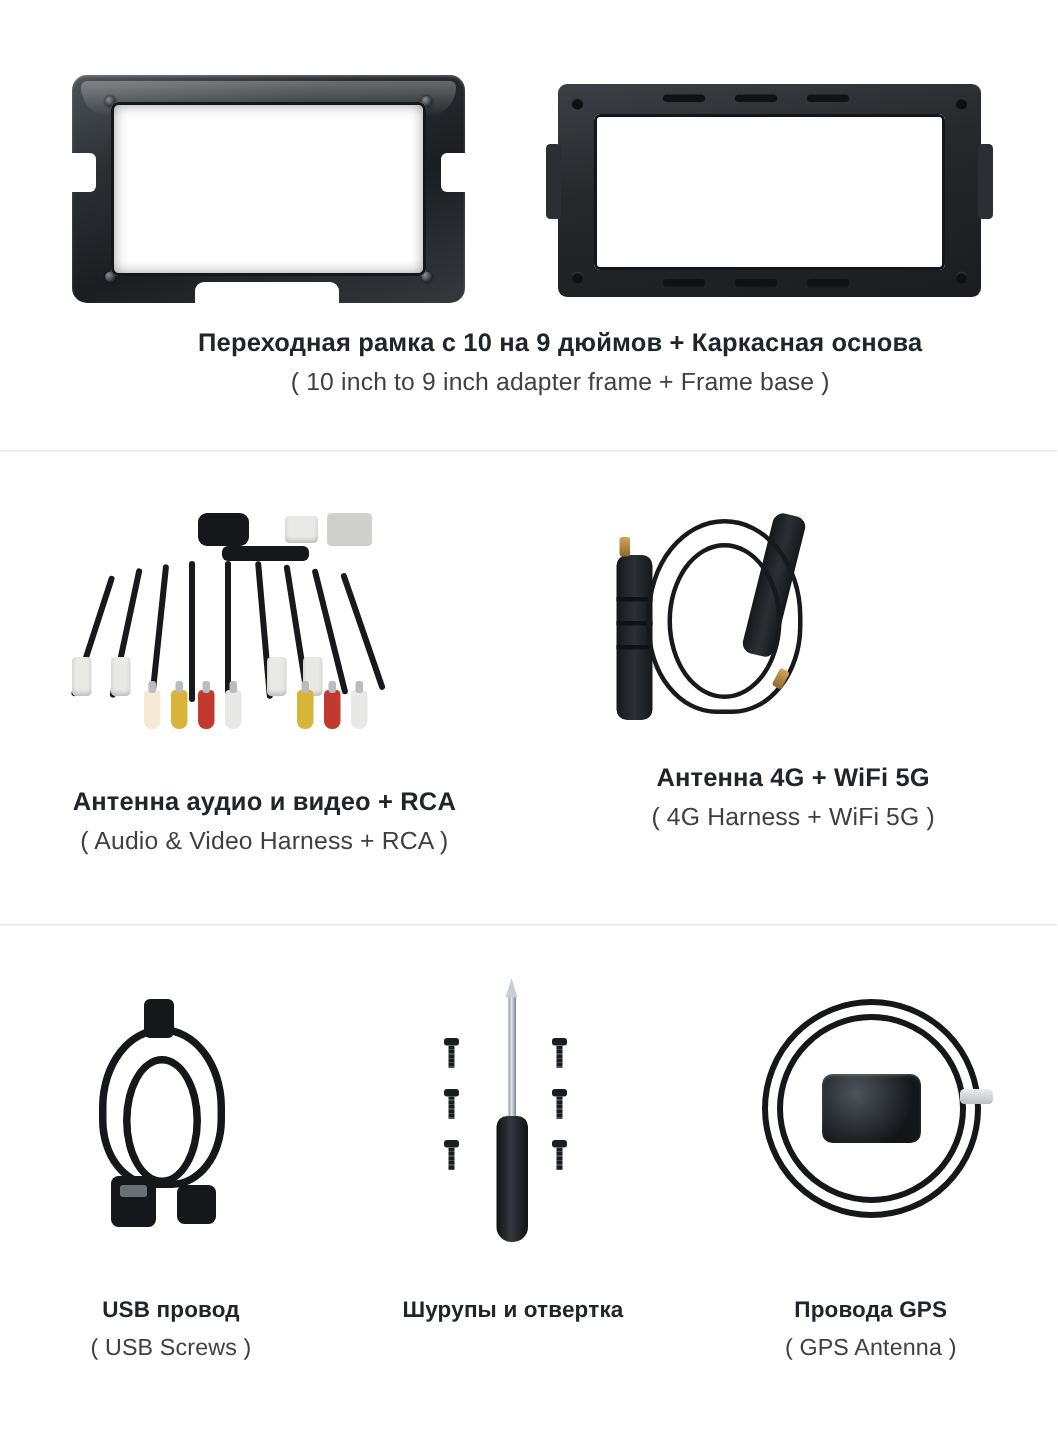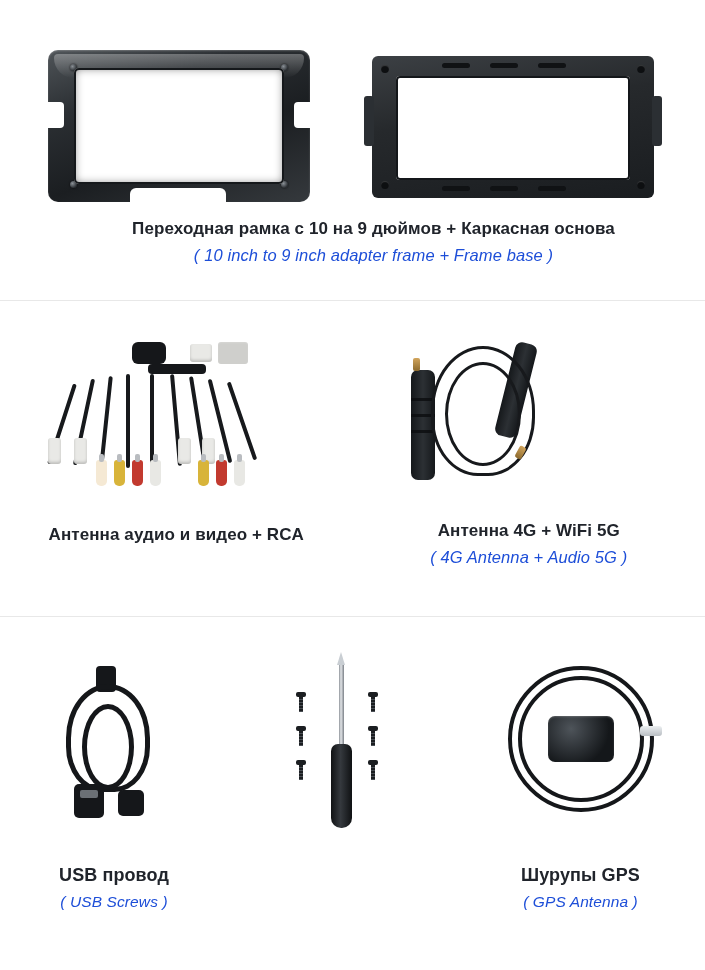--- a/index.html
+++ b/index.html
@@ -29,26 +29,25 @@
   .caption-block { text-align: center; }
   .cap-ru {
     font-size: 17px;
     font-weight: bold;
     color: #20242b;
     letter-spacing: 0.1px;
     line-height: 1.3;
   }
   .cap-en {
     font-size: 16.5px;
-    color: #1d4ed8;
+    color: #404040;
     line-height: 1.45;
     letter-spacing: 0.1px;
     margin-top: 4px;
     font-weight: normal;
-    font-style: italic;
   }
 
   
   #sec-frames { top: 0; height: 300px; }
   .frame-row {
     position: absolute;
     top: 28px;
     left: 0; width: 705px;
     height: 170px;
   }
@@ -265,21 +264,21 @@
     border-radius: 7px;
     box-shadow: inset 0 1px 2px rgba(255,255,255,.22);
   }
   .gps-plug {
     position: absolute;
     width: 22px; height: 10px;
     background: linear-gradient(180deg,#eceff1,#b9bec3);
     border-radius: 3px;
   }
 
-  .cap3 .cap-ru { font-size: 18px; }
+  .cap3 .cap-ru { font-size: 15px; }
   .cap3 .cap-en { font-size: 15.5px; }
 </style>
 </head>
 <body>
 
 <div class="page">
 
   <div class="section" id="sec-frames">
 
     <div class="frame-row">
@@ -364,43 +363,44 @@
           <div class="rca" style="left:216px;top:126px;background:#c23a2f;">
               <i></i>
             </div>
           <div class="rca" style="left:234px;top:126px;background:#e8e8e4;">
               <i></i>
             </div>
         </div>
       </div>
       <div class="caption-block" style="position:absolute;top:224px;left:0;width:100%;">
         <div class="cap-ru">Антенна аудио и видео + RCA</div>
+        <div class="cap-en">( Audio &amp; Video Harness + RCA )</div>
       </div>
     </div>
 
     <div class="col2 right">
       <div class="art">
         <div class="ant">
           <div class="ant-body" style="left:58px;top:36px;width:24px;height:110px;"></div>
           <div class="ant-band" style="left:58px;top:64px;width:24px;"></div>
           <div class="ant-band" style="left:58px;top:80px;width:24px;"></div>
           <div class="ant-band" style="left:58px;top:96px;width:24px;"></div>
 
           <div class="ant-body" style="left:152px;top:8px;width:22px;height:96px;transform:rotate(14deg);"></div>
 
           <div class="coil" style="left:78px;top:12px;width:104px;height:130px;border-radius:50% 50% 45% 45%;"></div>
           <div class="coil" style="left:92px;top:28px;width:76px;height:104px;"></div>
 
           <div class="conn" style="left:60px;top:24px;"></div>
           <div class="conn" style="left:164px;top:112px;transform:rotate(28deg);"></div>
         </div>
       </div>
-      <div class="caption-block" style="position:absolute;top:220px;left:0;width:100%;">
+      <div class="caption-block" style="position:absolute;top:208px;left:0;width:100%;">
         <div class="cap-ru">Антенна 4G + WiFi 5G</div>
-        <div class="cap-en">( 4G Antenna + Audio 5G )</div>
+        <div class="cap-en">( 4G Harness + WiFi 5G )</div>
       </div>
     </div>
 
     <div class="divider" style="top:316px;"></div>
   </div>
 
   <div class="section" id="sec-three">
 
     <div class="col3 c3a">
       <div class="art3">
@@ -446,32 +446,33 @@
               <div class="head"></div>
               <div class="body"></div>
             </div>
           <div class="screw-item" style="left:140px;top:100px;">
               <div class="head"></div>
               <div class="body"></div>
             </div>
         </div>
       </div>
       <div class="caption-block cap3" style="position:absolute;top:248px;left:0;width:100%;">
+        <div class="cap-ru">Шурупы и отвертка</div>
       </div>
     </div>
 
     <div class="col3 c3c">
       <div class="art3">
         <div style="position:relative;width:100%;height:100%;">
           <div class="gps-coil" style="left:52px;top:6px;width:146px;height:146px;"></div>
           <div class="gps-coil" style="left:62px;top:16px;width:126px;height:126px;"></div>
           <div class="gps-puck" style="left:92px;top:56px;width:66px;height:46px;"></div>
           <div class="gps-plug" style="left:184px;top:66px;"></div>
         </div>
       </div>
       <div class="caption-block cap3" style="position:absolute;top:248px;left:0;width:100%;">
-        <div class="cap-ru">Шурупы GPS</div>
+        <div class="cap-ru">Провода GPS</div>
         <div class="cap-en">( GPS Antenna )</div>
       </div>
     </div>
   </div>
 
 </div>
 
 </body></html>

